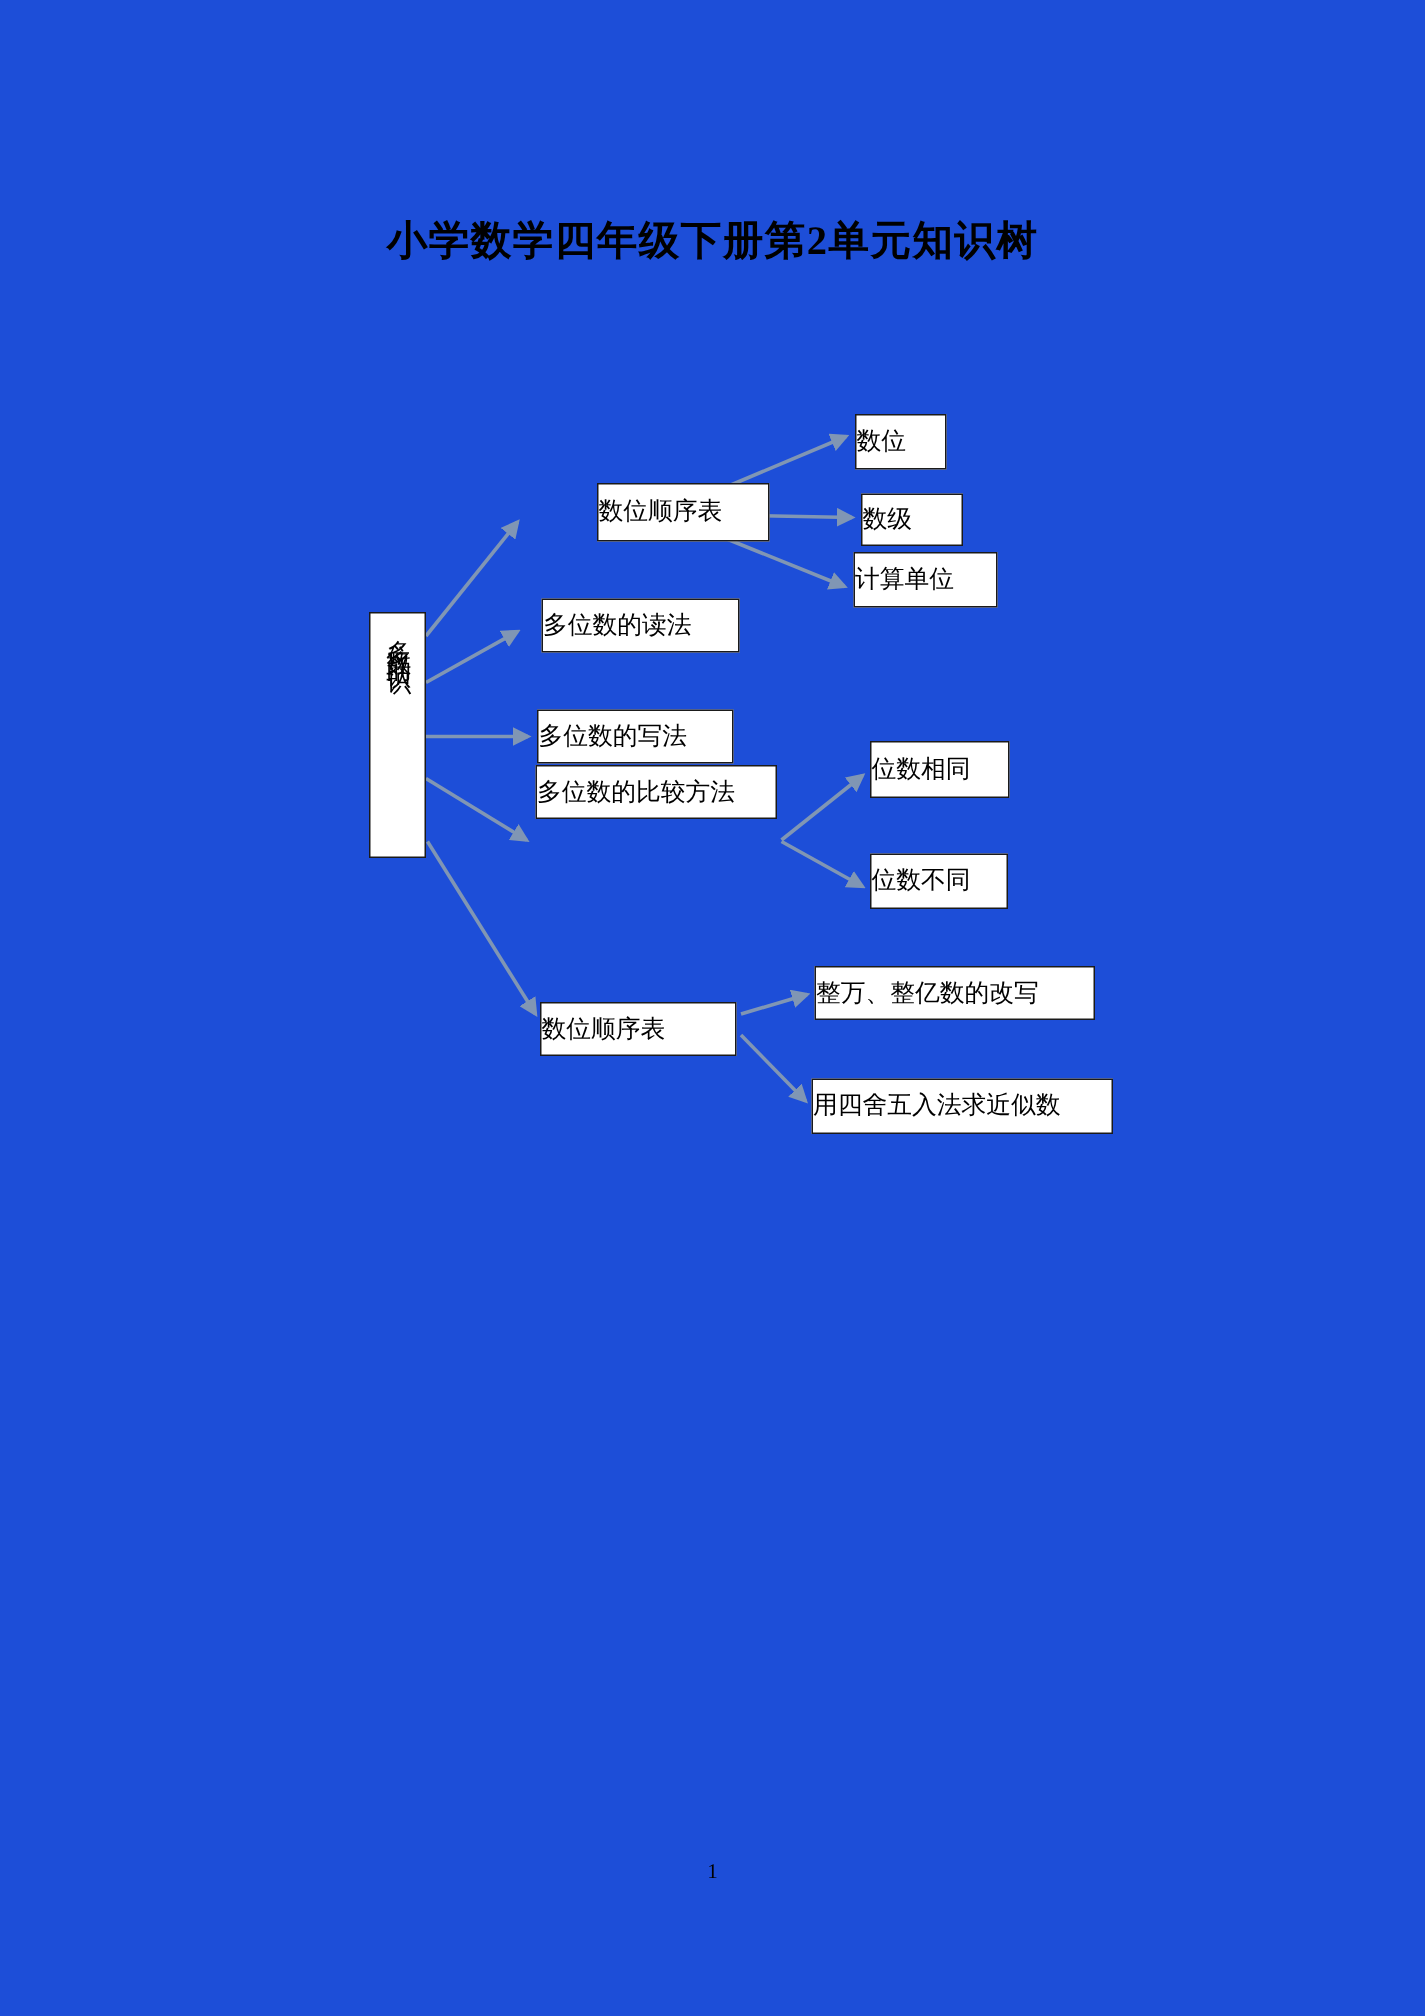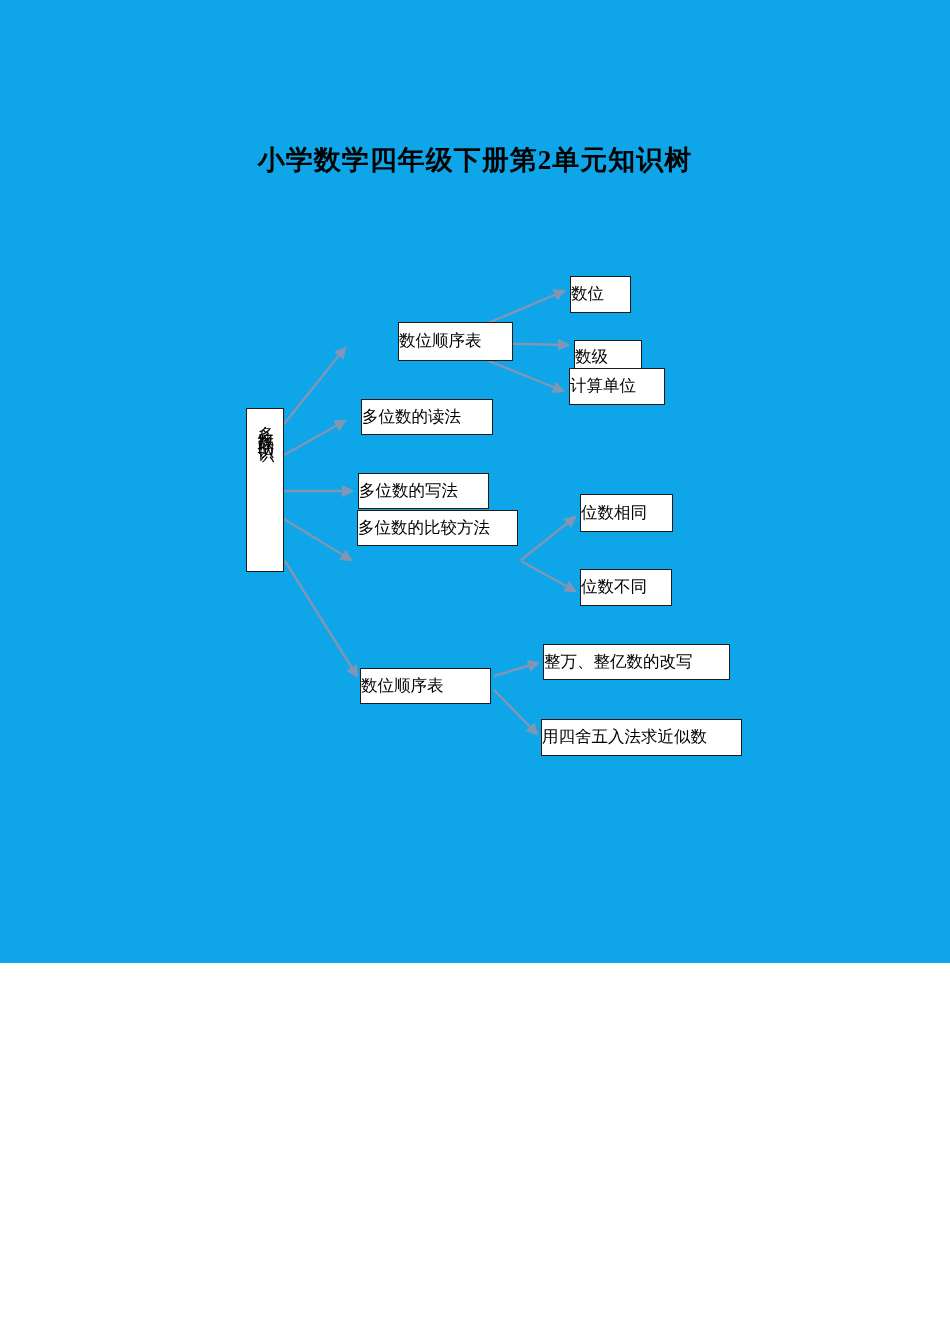--- a/index.html
+++ b/index.html
@@ -7,22 +7,22 @@
     padding: 0;
     background: #ffffff;
   }
   body {
     font-family: "Liberation Serif", "DejaVu Serif", serif;
     color: #000000;
   }
   #page {
     position: relative;
     width: 950px;
-    height: 963px;
-    background: #0ea5e9;
+    height: 1344px;
+    background: #1d4ed8;
     overflow: hidden;
   }
 
   
   #doc-title {
     position: absolute;
     left: 0;
     top: 126px;
     width: 950px;
     text-align: center;
@@ -133,21 +133,21 @@
         </div>
         <div class="node level2" style="left: 357px; top: 510px; width: 161px; height: 36px;">
           <span>多位数的比较方法</span>
         </div>
         <div class="node level2" style="left: 360px; top: 668px; width: 131px; height: 36px;">
           <span>数位顺序表</span>
         </div>
         <div class="node level3" style="left: 570px; top: 276px; width: 61px; height: 37px;">
           <span>数位</span>
         </div>
-        <div class="node level3" style="left: 574px; top: 340px; width: 68px; height: 35px;">
+        <div class="node level3" style="left: 574px; top: 329px; width: 68px; height: 35px;">
           <span>数级</span>
         </div>
         <div class="node level3" style="left: 569px; top: 368px; width: 96px; height: 37px; font-family: Liberation Serif, serif;">
           <span>计算单位</span>
         </div>
         <div class="node level3" style="left: 580px; top: 494px; width: 93px; height: 38px;">
           <span>位数相同</span>
         </div>
         <div class="node level3" style="left: 580px; top: 569px; width: 92px; height: 37px;">
           <span>位数不同</span>

